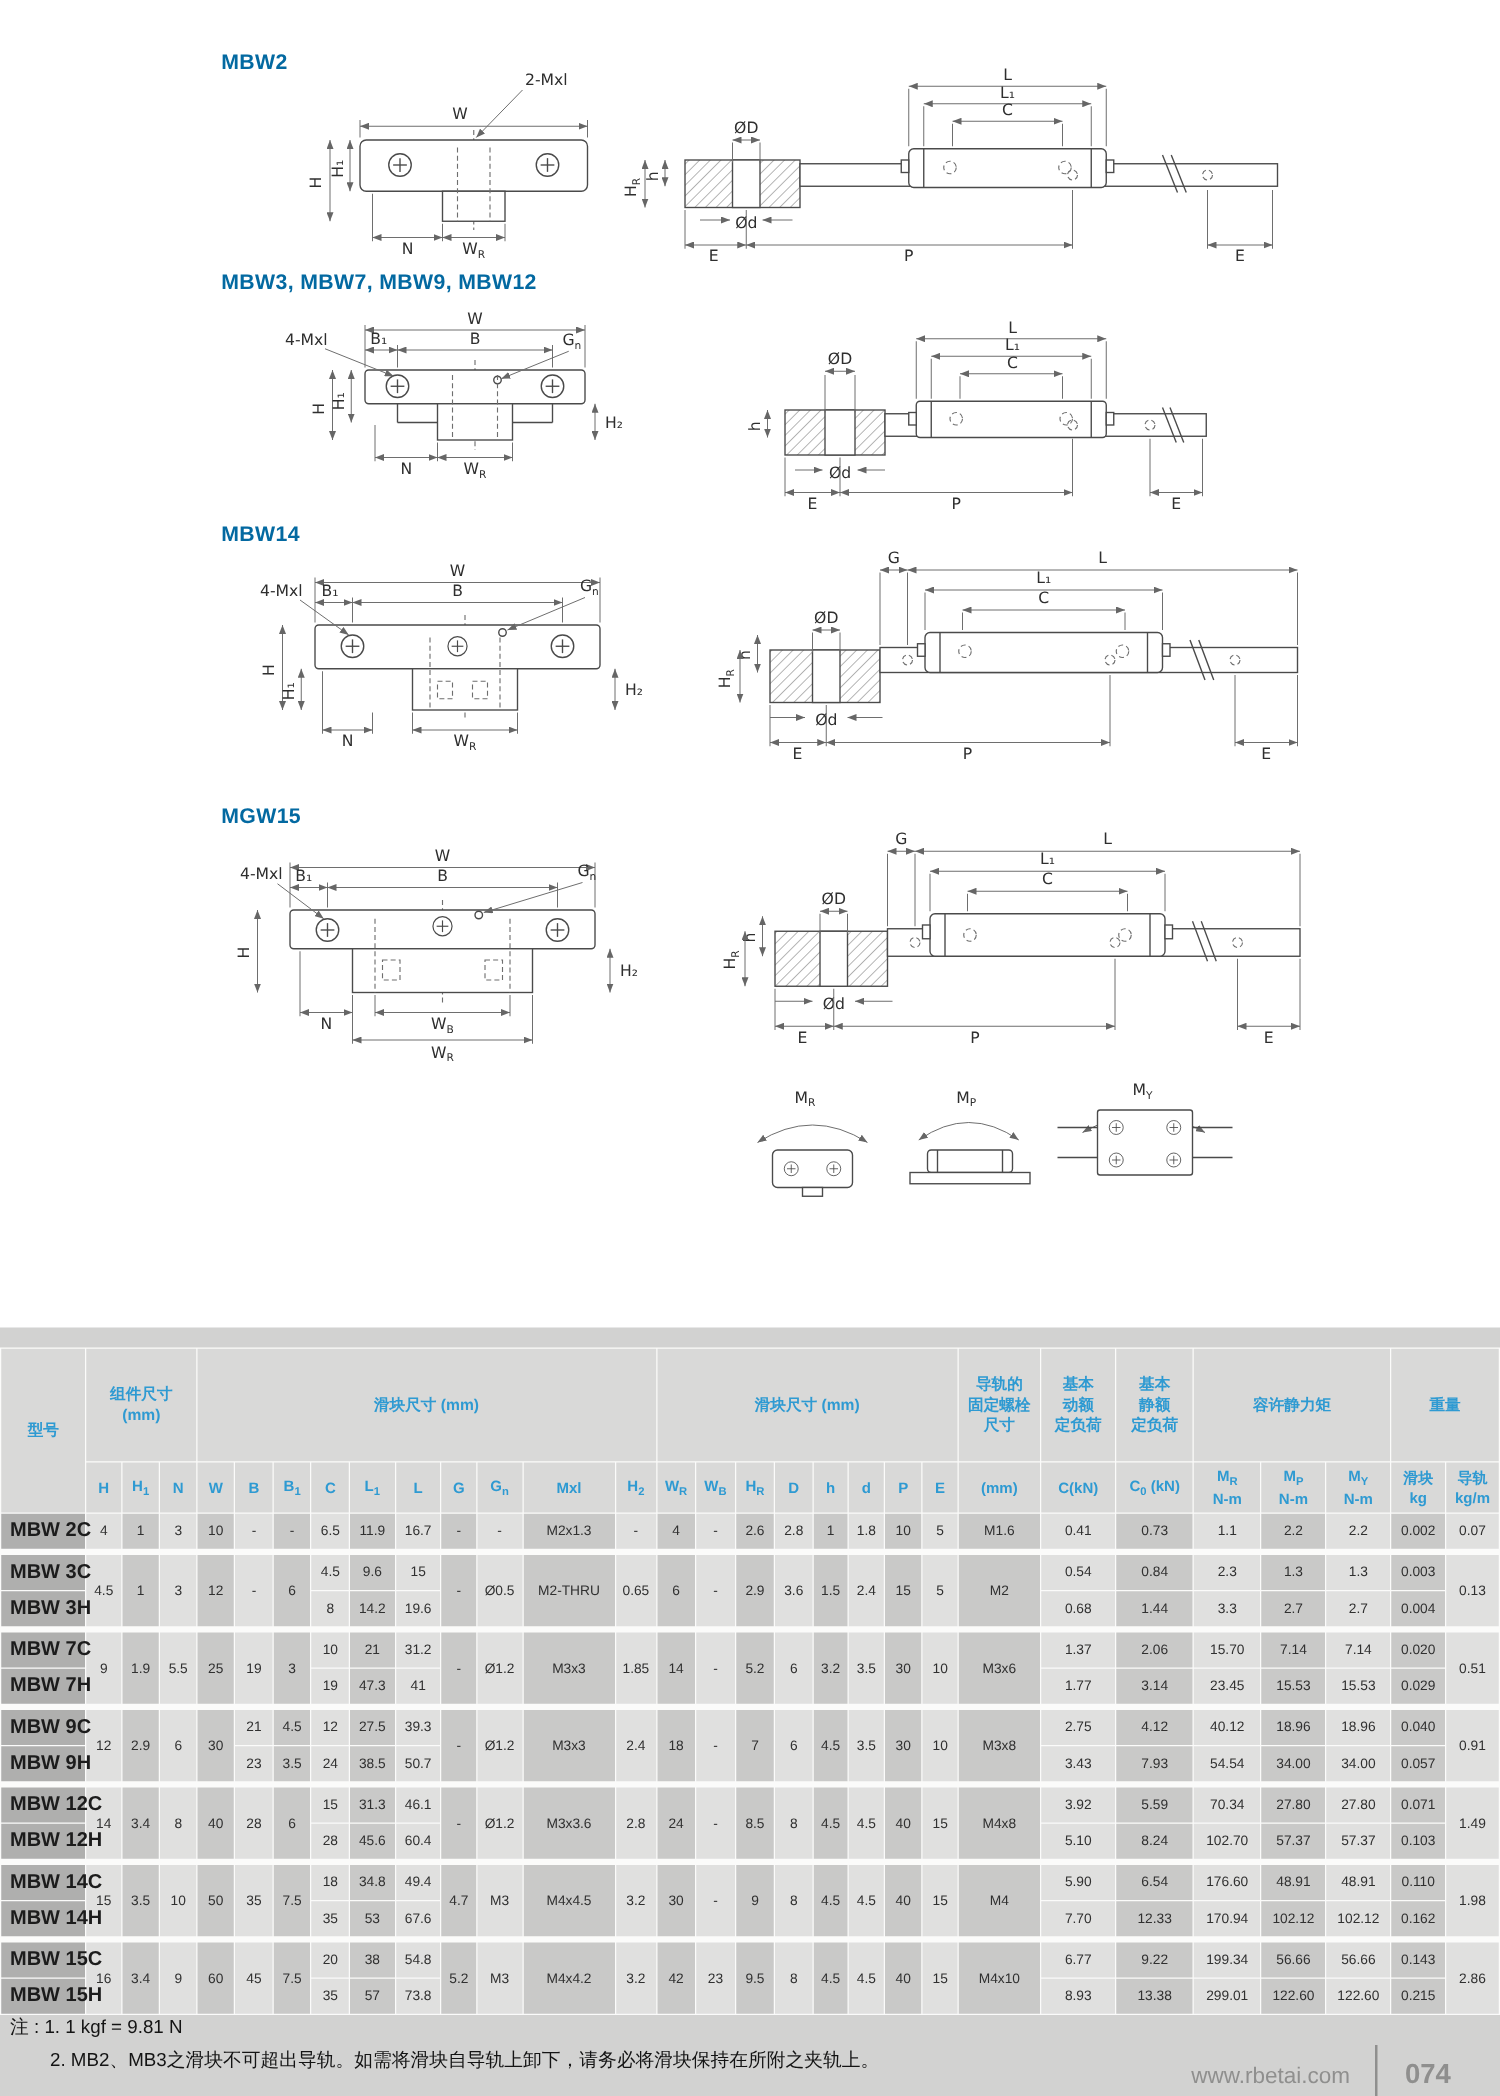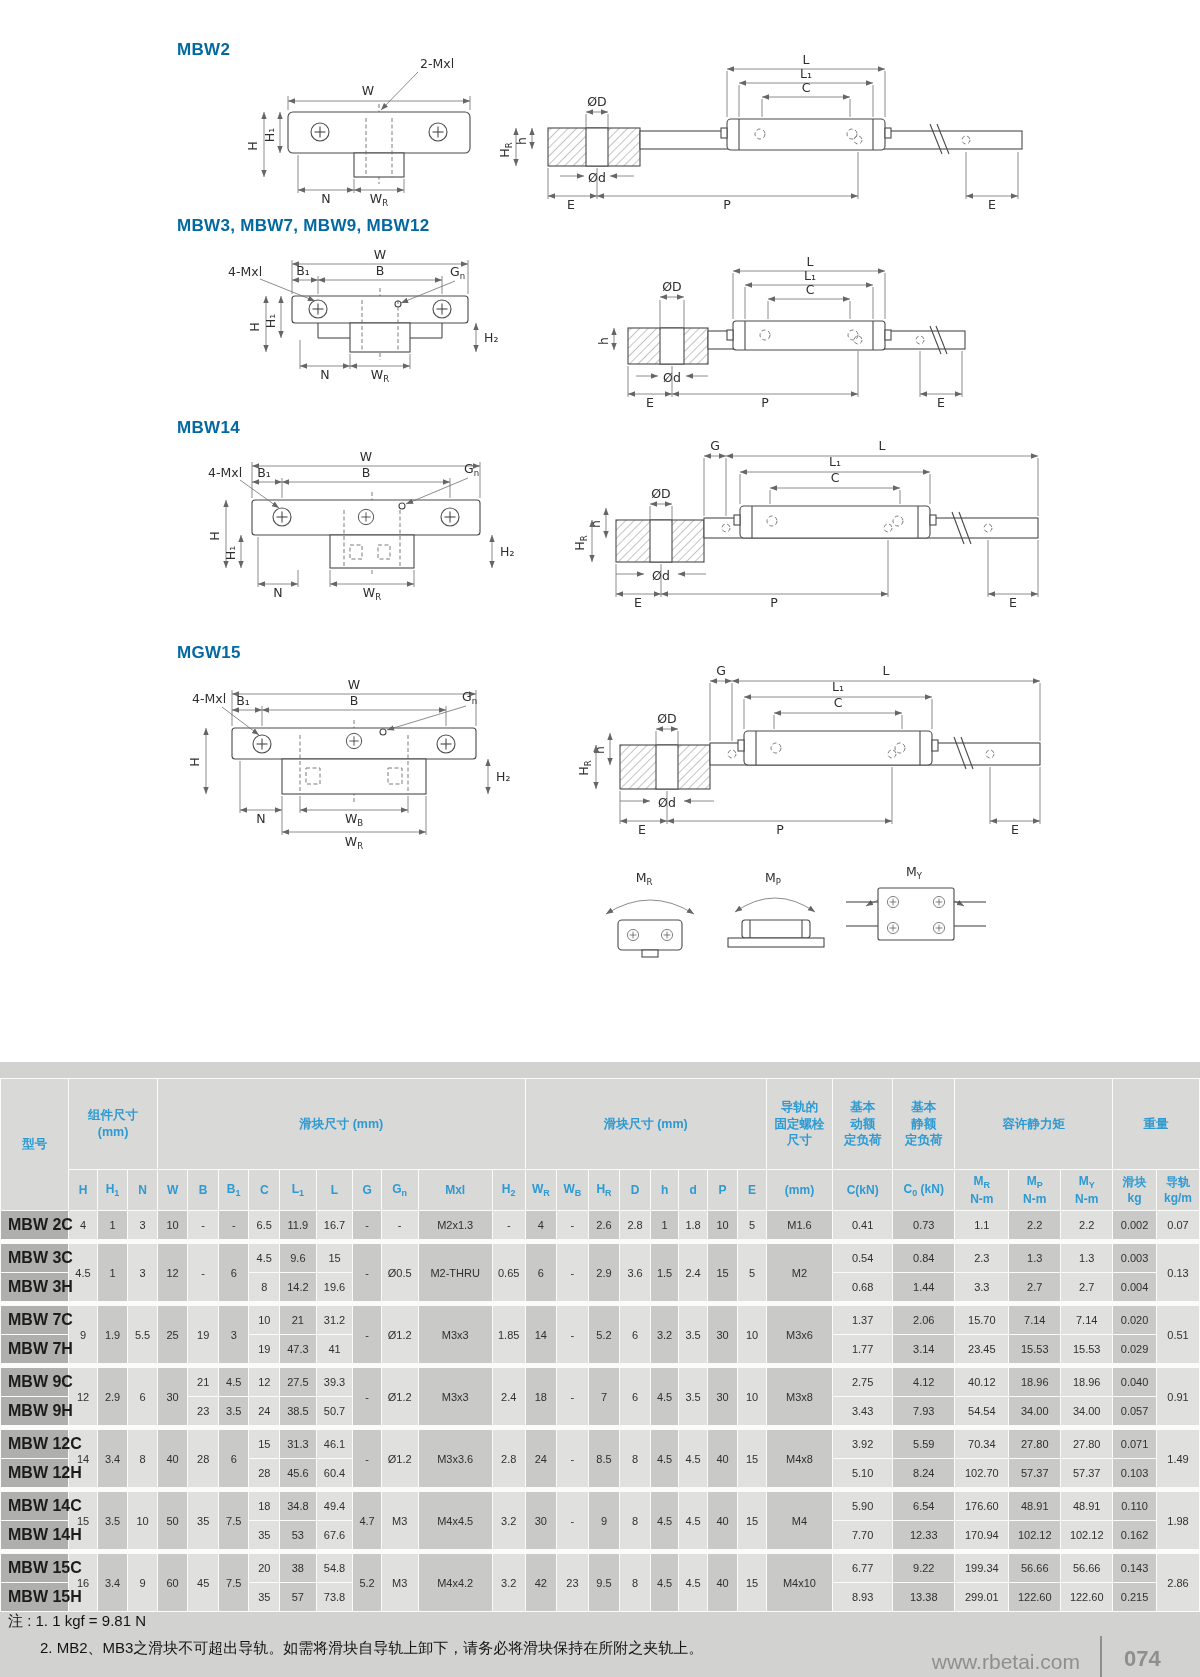--- a/index.html
+++ b/index.html
@@ -24,21 +24,21 @@
   .spec thead tr.gr th{height:90px}
   .spec thead tr.sh th{height:40px;font-size:12px}
   .spec th sub,.spec td sub{font-size:9px}
   .spec td{height:28px;text-align:center;font-size:11px;color:#303030;padding:0;white-space:nowrap;
       vertical-align:middle}
   .spec td.model{background:#afafae;text-align:left;padding-left:7px;font-weight:700;font-size:16px;color:#1c1c1c}
   .spec td.c1{background:#e0e0df}
   .spec td.c2{background:#c9c9c8}
   .spec tr.gap td{background:transparent;height:3px}
   .note{position:absolute;color:#141414;font-size:15px;font-weight:400}
-  .site{position:absolute;left:880px;top:1650px;width:200px;text-align:right;font-size:21px;color:#8f8f8e}
+  .site{position:absolute;left:880px;top:1650px;width:200px;text-align:right;font-size:18px;color:#8f8f8e}
   .fbar{position:absolute;left:1100px;top:1636px;height:50px;border-left:2px solid #8f8f8e}
   .pnum{position:absolute;left:1124px;top:1646px;font-size:22px;color:#8f8f8e;font-weight:700}
 </style>
 </head>
 <body>
 
 <div class="pg">
 
   <div class="ttl" style="left:177px;top:40px">MBW2</div>
   <div class="ttl" style="left:177px;top:216px">MBW3, MBW7, MBW9, MBW12</div>

